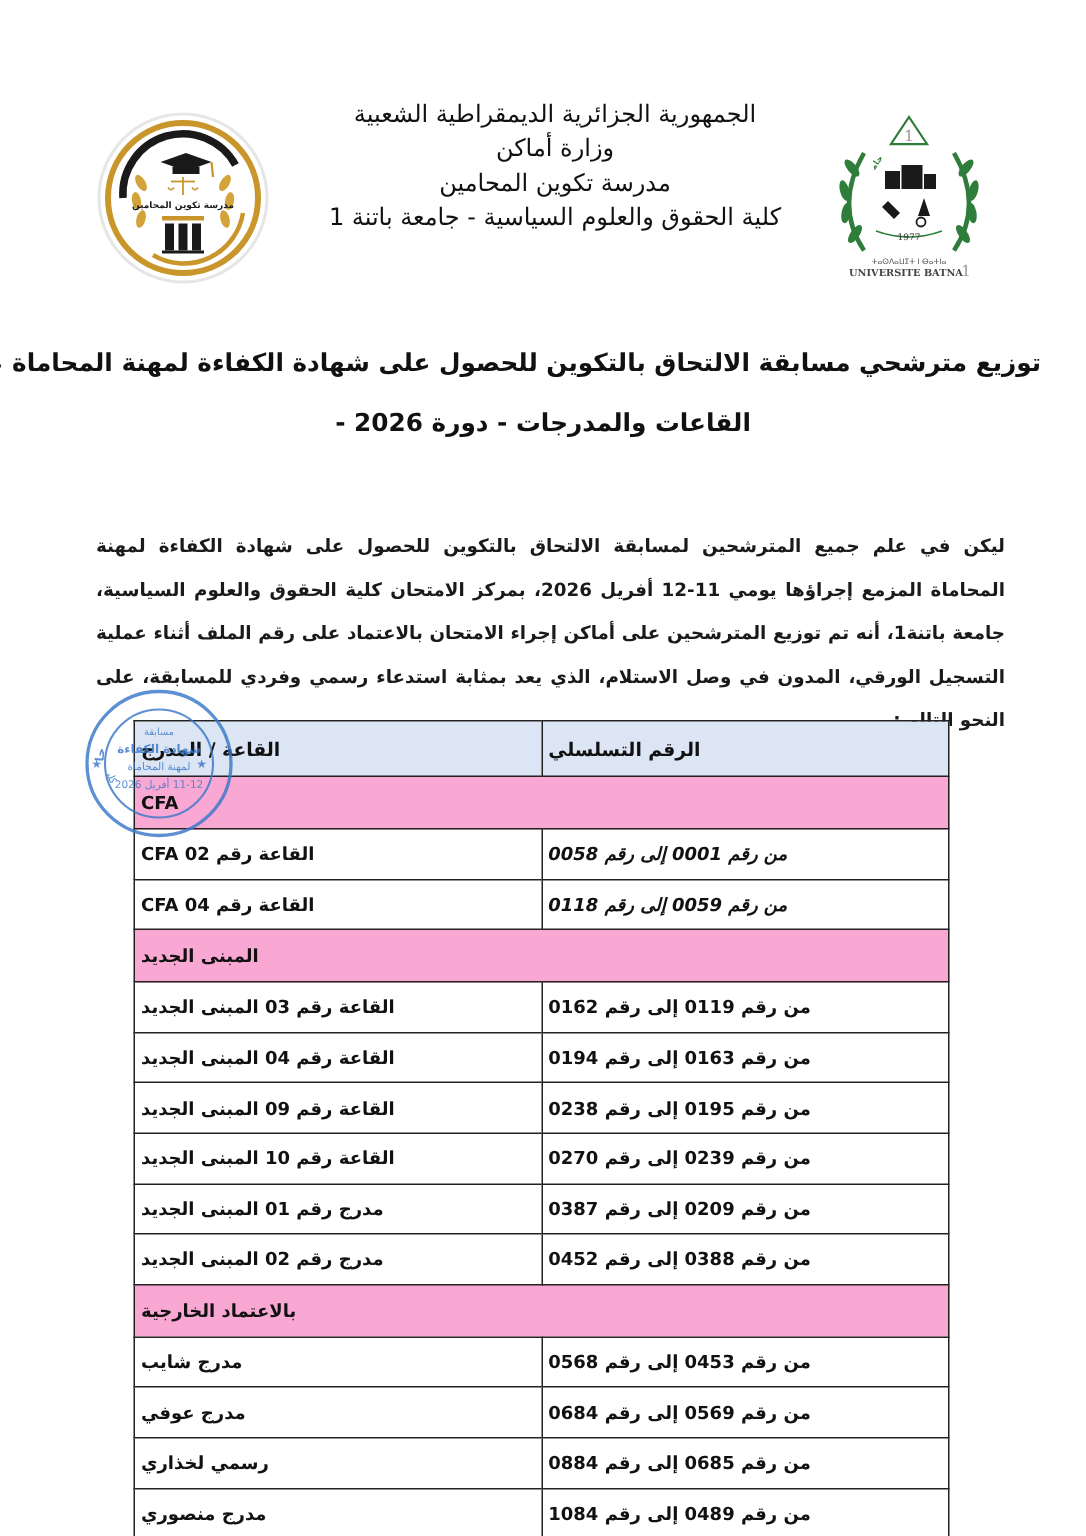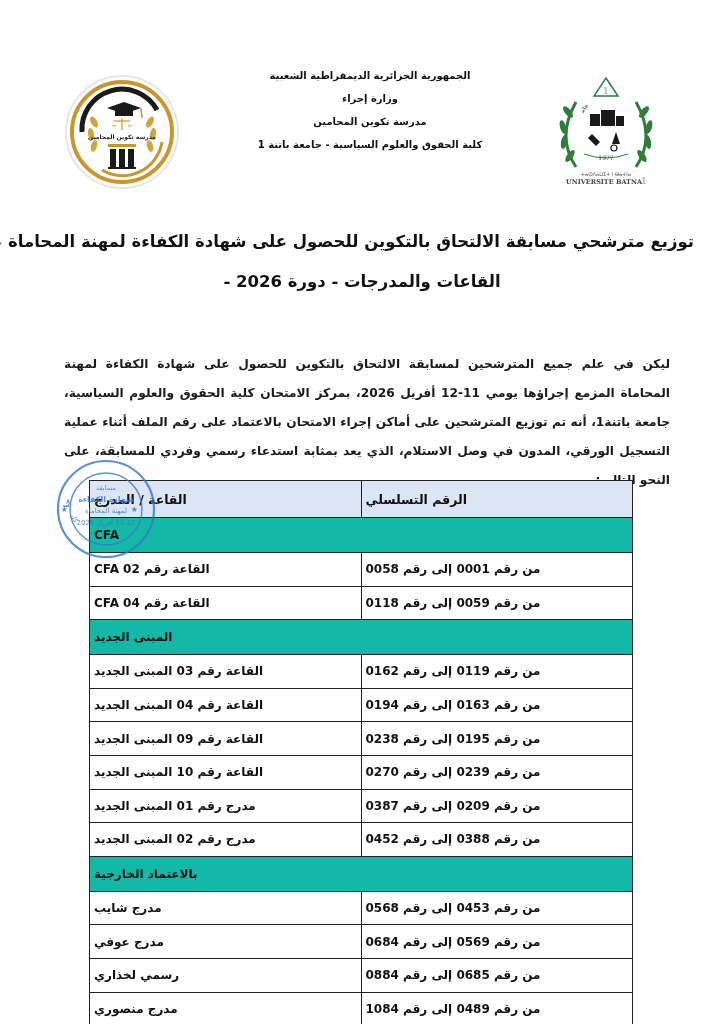--- a/index.html
+++ b/index.html
@@ -23,22 +23,22 @@
     
     .header-text {
       position: absolute;
       left: 195px;
       top: 64px;
       width: 350px;
       text-align: center;
       direction: rtl;
     }
     .header-text div {
-      font-weight: bold;
-      font-size: 10px;
+      font-weight: normal;
+      font-size: 16px;
       line-height: 23px;
     }
     .logo {
       position: absolute;
       width: 120px;
       height: 120px;
     }
     .logo-left { left: 62px; top: 72px; }
     .logo-right { left: 546px; top: 72px; }
 
@@ -105,24 +105,24 @@
       height: 24.6px;
       padding: 4px 4px;
     }
     table.dist th {
       background: #dbe5f3;
       font-weight: bold;
       height: 28px;
       font-size: 12.5px;
     }
     table.dist tr.group td {
-      background: #14b8a6;
+      background: #f9a8d4;
       height: 26px;
     }
-    table.dist td.col-range { width: 50%; }
+    table.dist td.col-range { width: 50%; font-style: italic; }
     table.dist td.col-hall { width: 50%; }
   </style>
 </head>
 <body>
 
 <div class="page">
 
   <div class="logo logo-left">
     <svg width="120" height="120" viewBox="0 0 120 120">
       <circle cx="60" cy="60" r="56" fill="#fff" stroke="#e6e6e6" stroke-width="2"></circle>
@@ -154,21 +154,21 @@
       <rect x="46" y="72" width="28" height="3" fill="#c9962b"></rect>
       <rect x="48" y="77" width="6" height="18" fill="#1a1a1a"></rect>
       <rect x="57" y="77" width="6" height="18" fill="#1a1a1a"></rect>
       <rect x="66" y="77" width="6" height="18" fill="#1a1a1a"></rect>
       <rect x="46" y="95" width="28" height="2" fill="#1a1a1a"></rect>
     </svg>
   </div>
 
   <div class="header-text">
     <div>الجمهورية الجزائرية الديمقراطية الشعبية</div>
-    <div>وزارة إجراء</div>
+    <div>وزارة أماكن</div>
     <div>مدرسة تكوين المحامين</div>
     <div>كلية الحقوق والعلوم السياسية - جامعة باتنة 1</div>
   </div>
 
   <div class="logo logo-right">
     <svg width="120" height="120" viewBox="0 0 120 120">
 
       <g fill="none" stroke="#2e7d3a" stroke-width="3">
         <path d="M 30 95 Q 10 65 30 30"></path>
         <path d="M 90 95 Q 110 65 90 30"></path>

